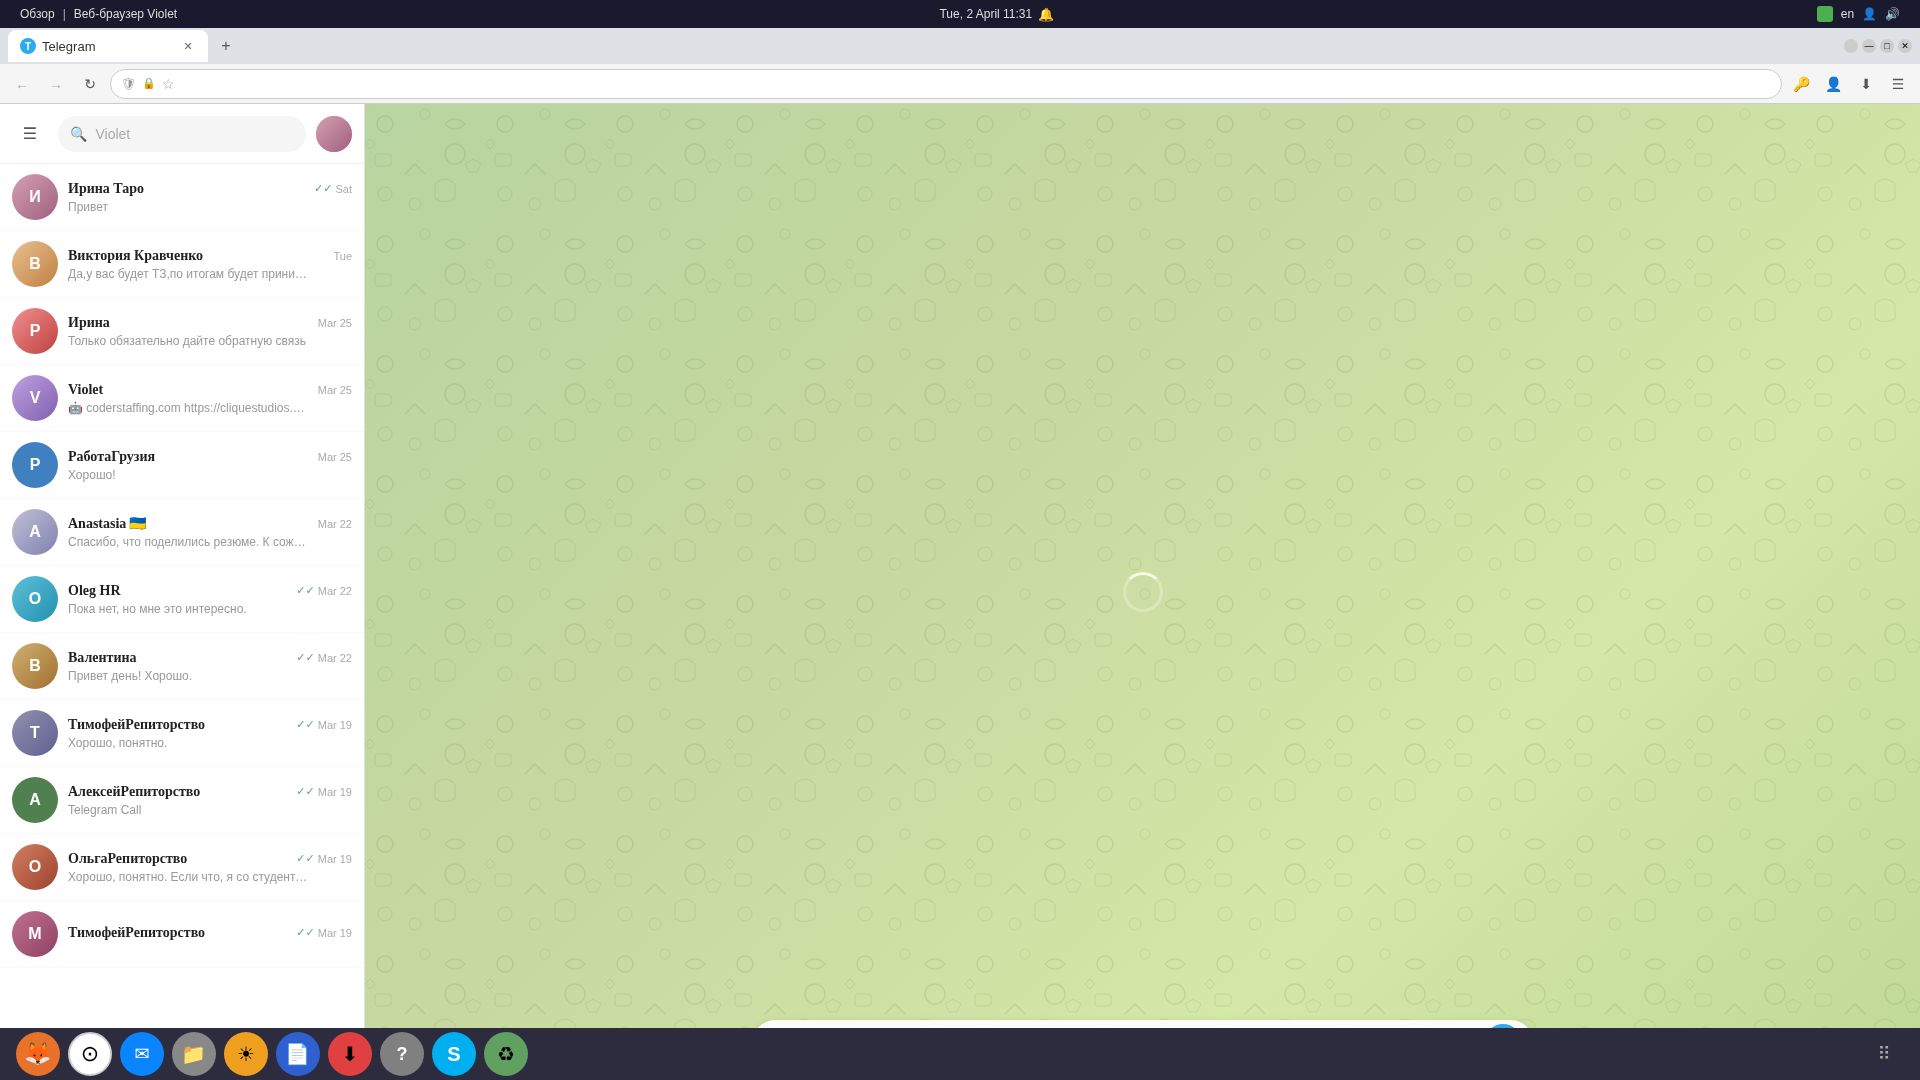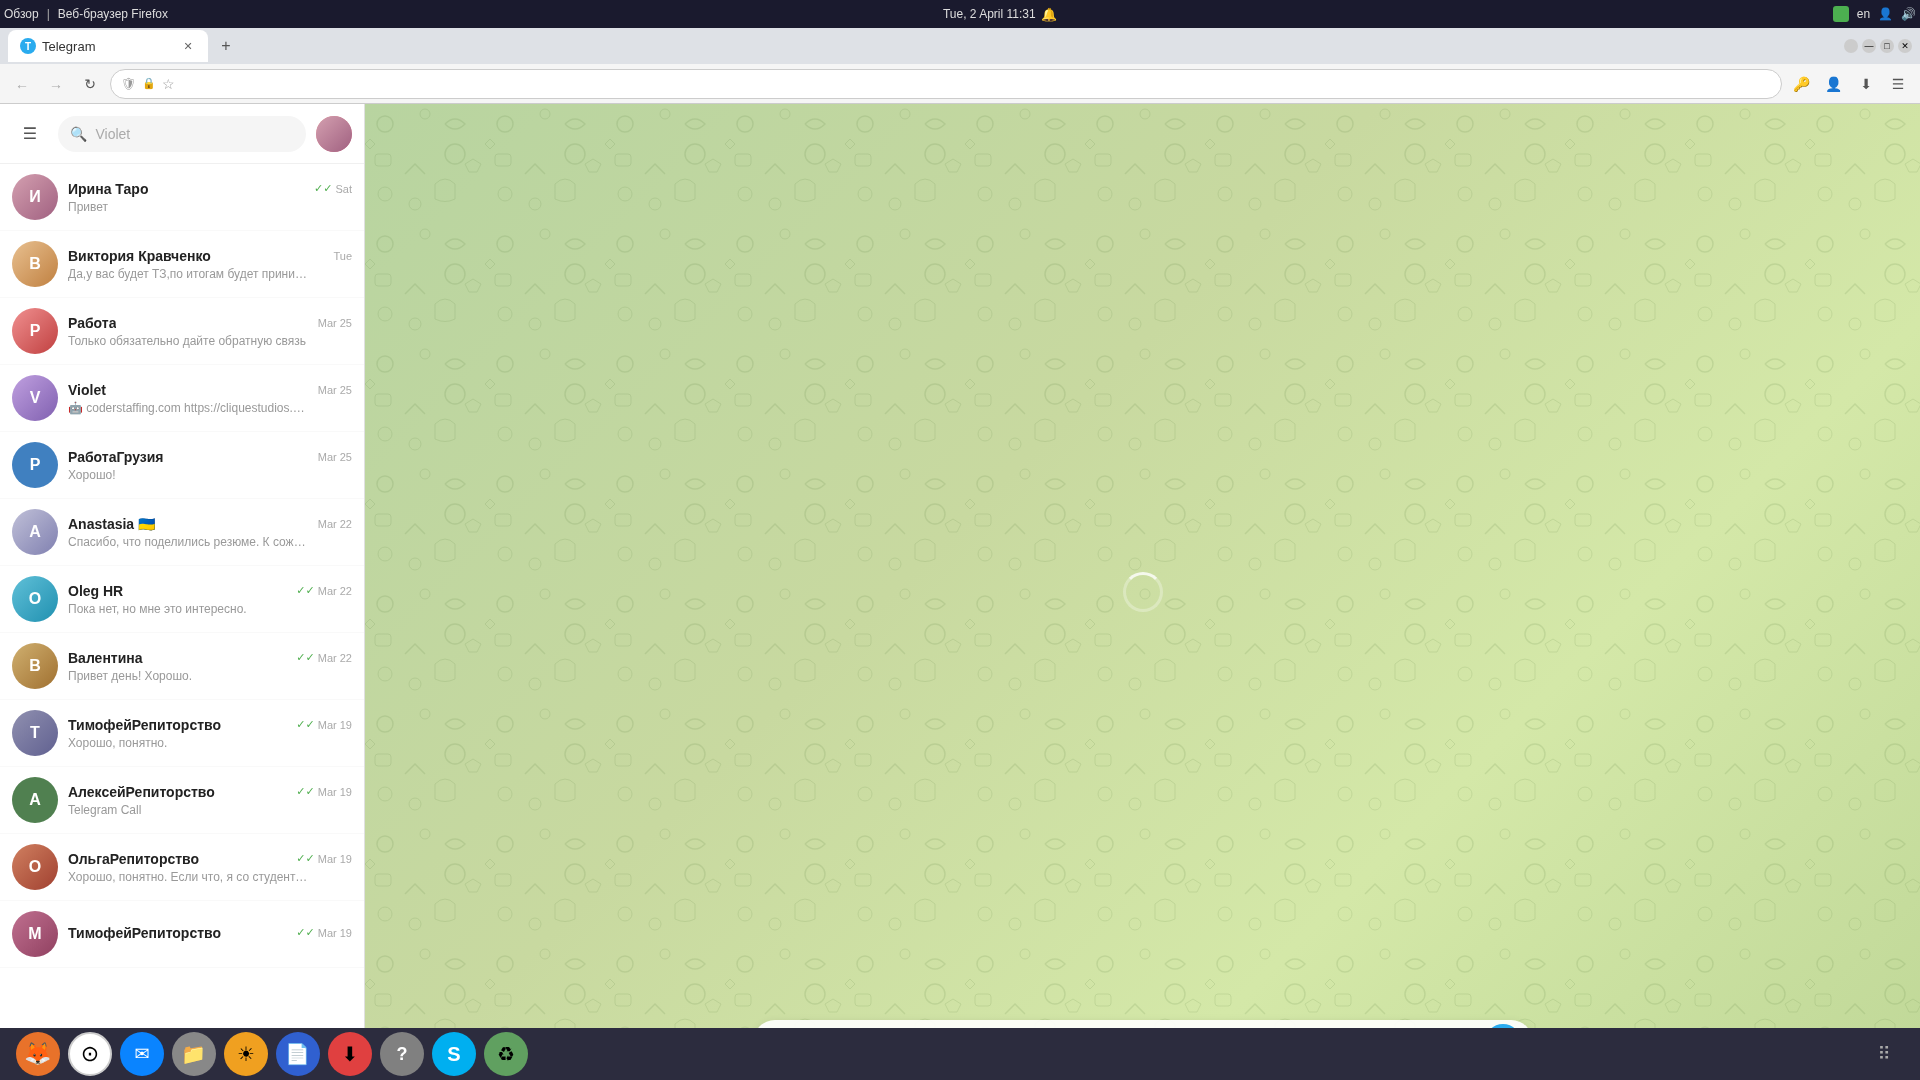--- a/index.html
+++ b/index.html
@@ -6,21 +6,21 @@
     body { width: 1920px; height: 1080px; overflow: hidden; font-family: 'Segoe UI', Arial, sans-serif; background: #000; }
 
     
     .os-topbar {
       width: 1920px;
       height: 28px;
       background: #1a1a2e;
       display: flex;
       align-items: center;
       justify-content: space-between;
-      padding: 0 4px;
+      padding: 0 20px;
       color: #ddd;
       font-size: 12px;
     }
     .os-topbar-left { display: flex; align-items: center; gap: 8px; }
     .os-topbar-center { display: flex; align-items: center; gap: 6px; justify-content: space-between; }
     .os-topbar-right { display: flex; align-items: center; gap: 8px; }
 
     
     .browser {
       width: 1920px;
@@ -194,20 +194,21 @@
       margin-bottom: 3px;
     }
     .chat-name {
       font-size: 14px;
       font-weight: 600;
       color: #222;
       white-space: nowrap;
       overflow: hidden;
       text-overflow: ellipsis;
       max-width: 200px;
+      font-family: Liberation Serif, serif;
     }
     .chat-time {
       font-size: 11px;
       color: #aaa;
       white-space: nowrap;
       display: flex; align-items: center; gap: 3px;
     }
     .chat-time .check-icon { color: #4fae4e; font-size: 11px; }
     .chat-preview {
       font-size: 12px;
@@ -304,21 +305,21 @@
       font-size: 18px;
     }
   </style>
 </head>
 <body>
 
 <div class="os-topbar">
   <div class="os-topbar-left">
     <span>Обзор</span>
     <span style="color:#aaa;">|</span>
-    <span>Веб-браузер Firefox</span>
+    <span>Веб-браузер Violet</span>
   </div>
   <div class="os-topbar-center">
     <span>Tue, 2 April  11:31</span>
     <span style="font-size:13px;">🔔</span>
   </div>
   <div class="os-topbar-right">
     <span style="background:#4caf50;width:16px;height:16px;border-radius:3px;display:inline-block;"></span>
     <span>en</span>
     <span>👤</span>
     <span>🔊</span>
@@ -404,21 +405,21 @@
       </div>
       <div class="chat-preview">Да,у вас будет ТЗ,по итогам будет приниматься р...</div>
     </div>
   </div>
           <div class="chat-item">
     <div class="chat-avatar" style="background:linear-gradient(135deg,#f09090,#c04040);">
       <span style="font-size:16px;">Р</span>
     </div>
     <div class="chat-info">
       <div class="chat-top">
-        <span class="chat-name">Работа</span>
+        <span class="chat-name">Ирина</span>
         <span class="chat-time">Mar 25</span>
       </div>
       <div class="chat-preview">Только обязательно дайте обратную связь</div>
     </div>
   </div>
           <div class="chat-item">
     <div class="chat-avatar" style="background:linear-gradient(135deg,#c0a0e0,#8060b0);">
       <span style="font-size:16px;">V</span>
     </div>
     <div class="chat-info">

